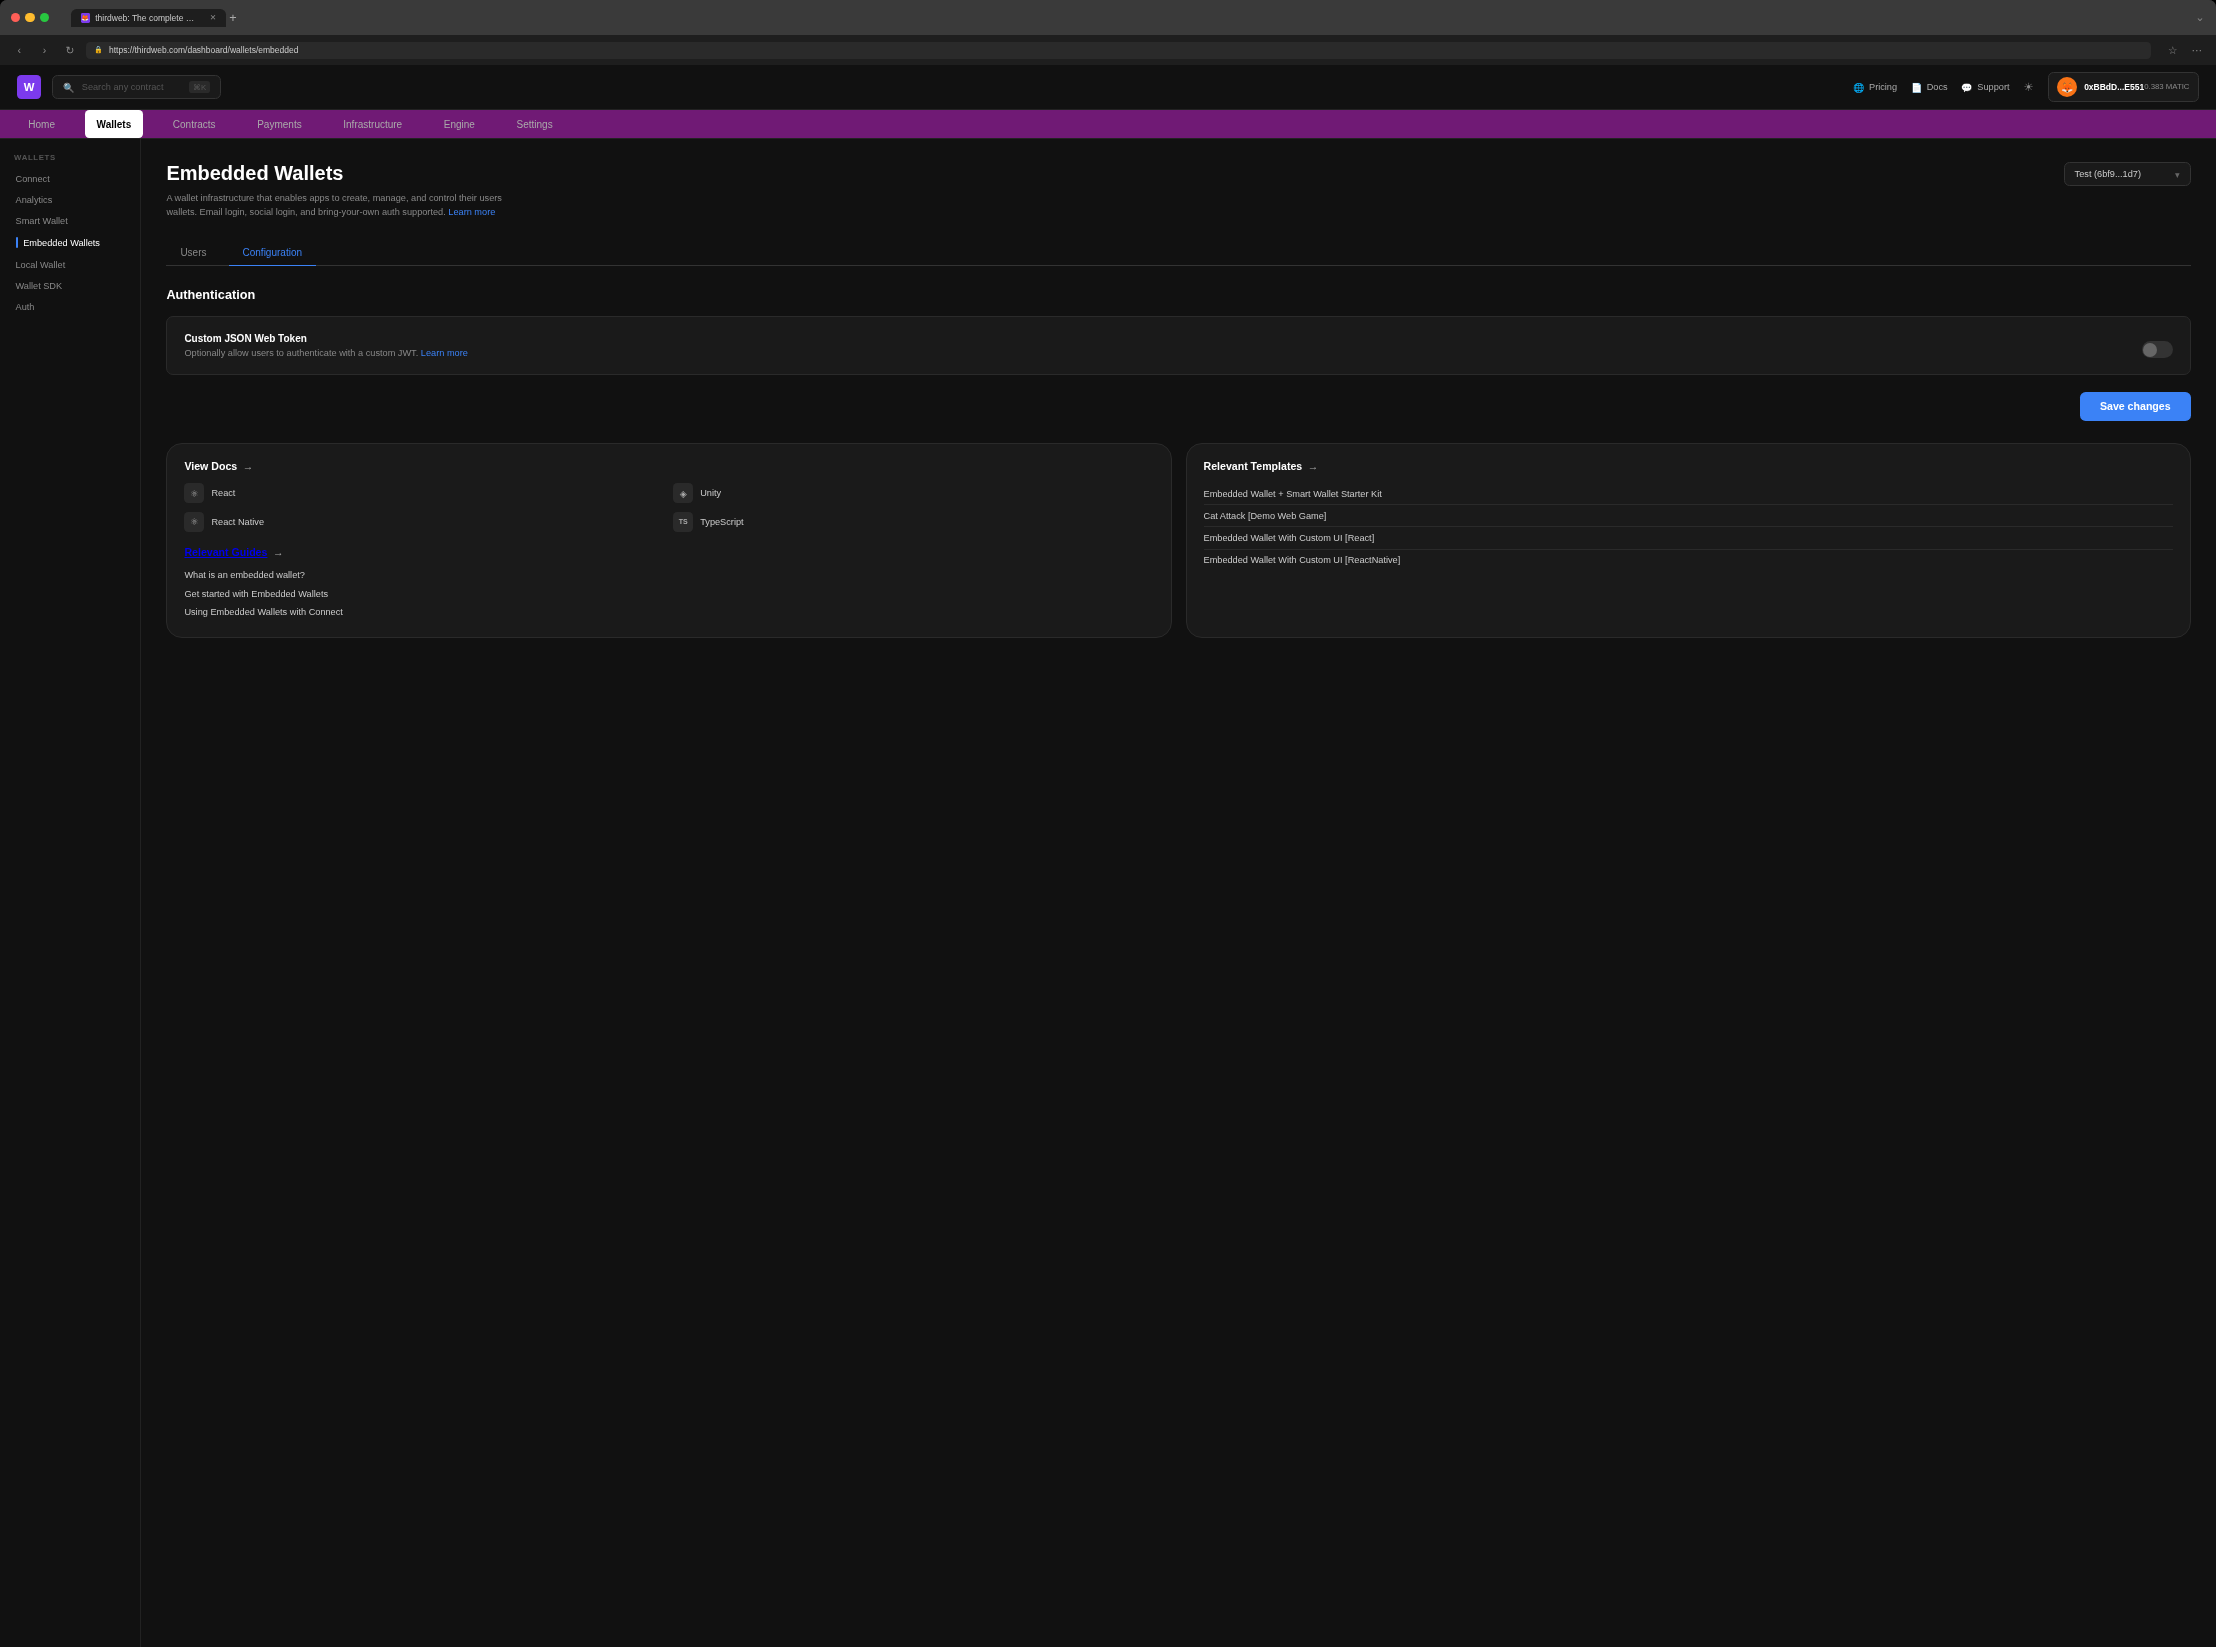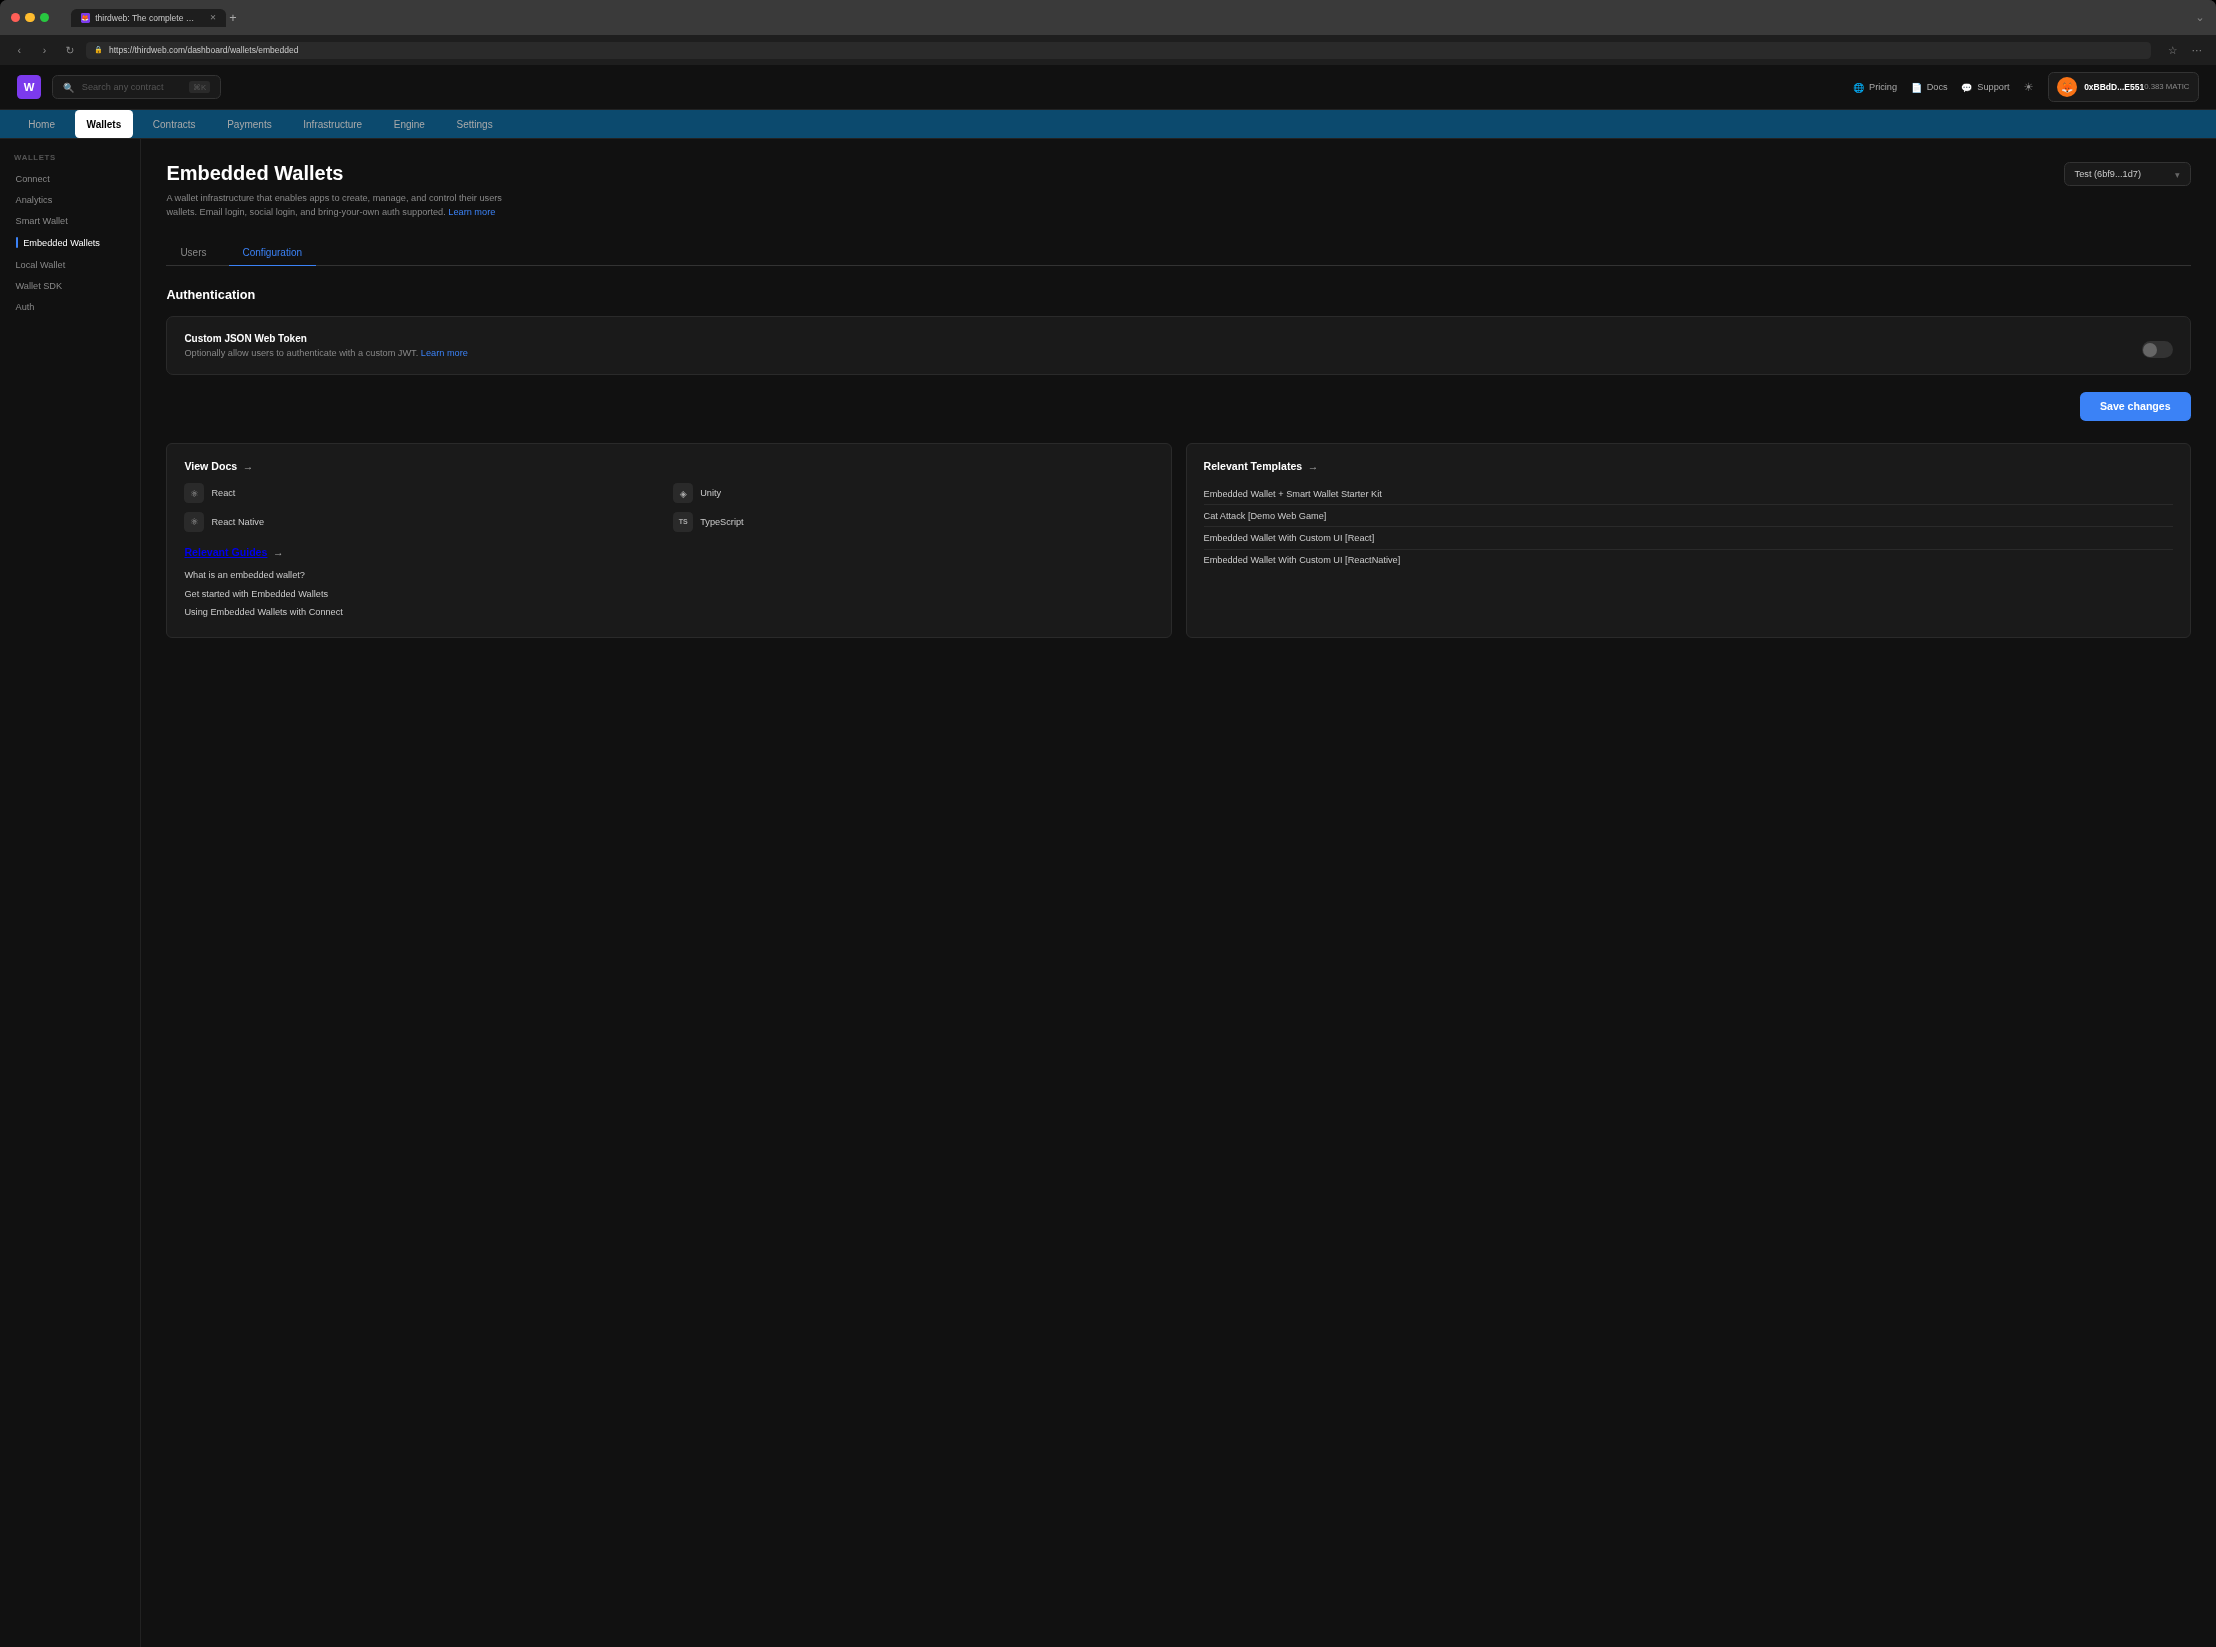--- a/index.html
+++ b/index.html
@@ -126,26 +126,26 @@
       padding: 4.2px 8.5px;
       cursor: pointer;
     }
     .wallet-avatar { width: 20px; height: 20px; border-radius: 50%; overflow: hidden; background: #f97316; display: flex; align-items: center; justify-content: center; font-size: 10px; }
     .wallet-info { display: flex; }
     .wallet-address { font-size: 8.5px; font-weight: 600; color: #fff; }
     .wallet-balance { font-size: 7.8px; color: #888; }
 
     
     .main-nav {
-      background: #0c4a6e;
+      background: #701a75;
       border-bottom: 0.7px solid #222;
       padding: 0 17px;
       display: flex;
       align-items: center;
-      gap: 9px;
+      gap: 19px;
     }
     .nav-item {
       padding: 8.5px 11.3px;
       font-size: 10px;
       color: #aaa;
       cursor: pointer;
       border-radius: 4.2px;
       text-decoration: none;
     }
     .nav-item.active {
@@ -341,21 +341,21 @@
 
     
     .bottom-cards {
       display: grid;
       grid-template-columns: 1fr 1fr;
       gap: 14px;
     }
     .bottom-card {
       background: #1a1a1a;
       border: 0.7px solid #2a2a2a;
-      border-radius: 6px;
+      border-radius: 16px;
       padding: 15.5px 17px;
     }
     .bottom-card-title {
       font-size: 10.6px;
       font-weight: 600;
       color: #fff;
       margin-bottom: 11.3px;
       display: flex;
       align-items: center;
       gap: 5.6px;

